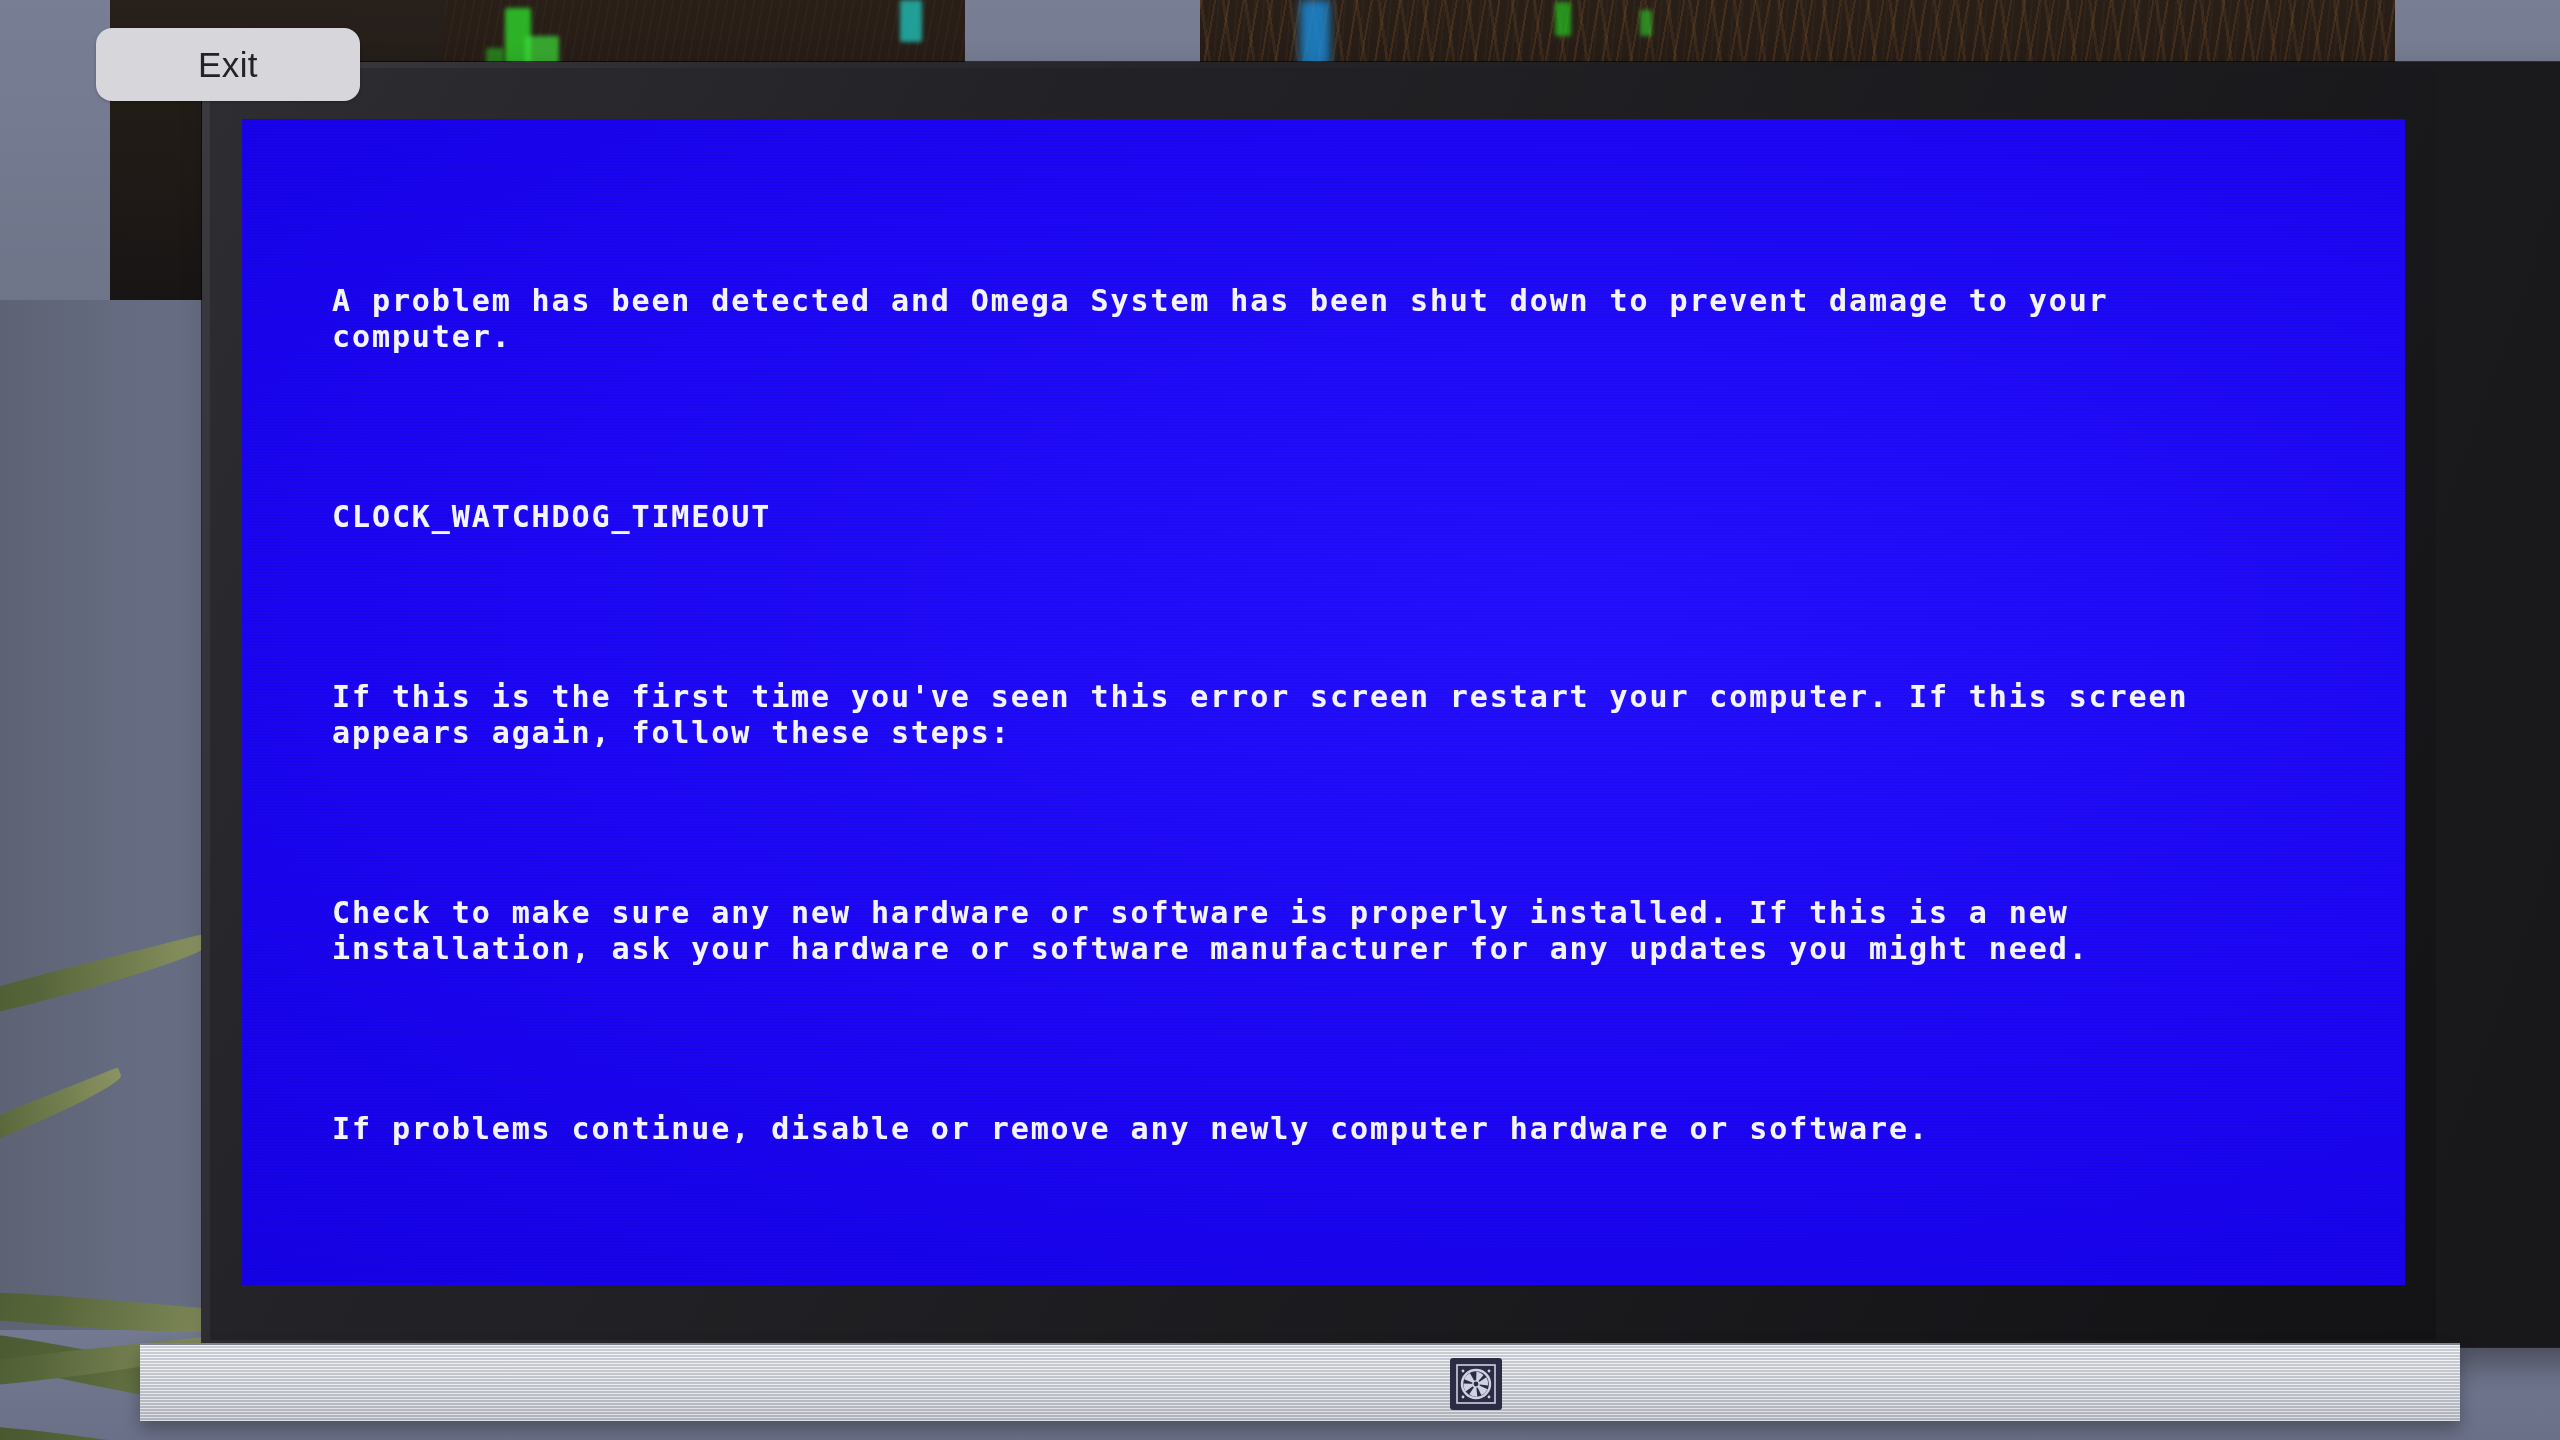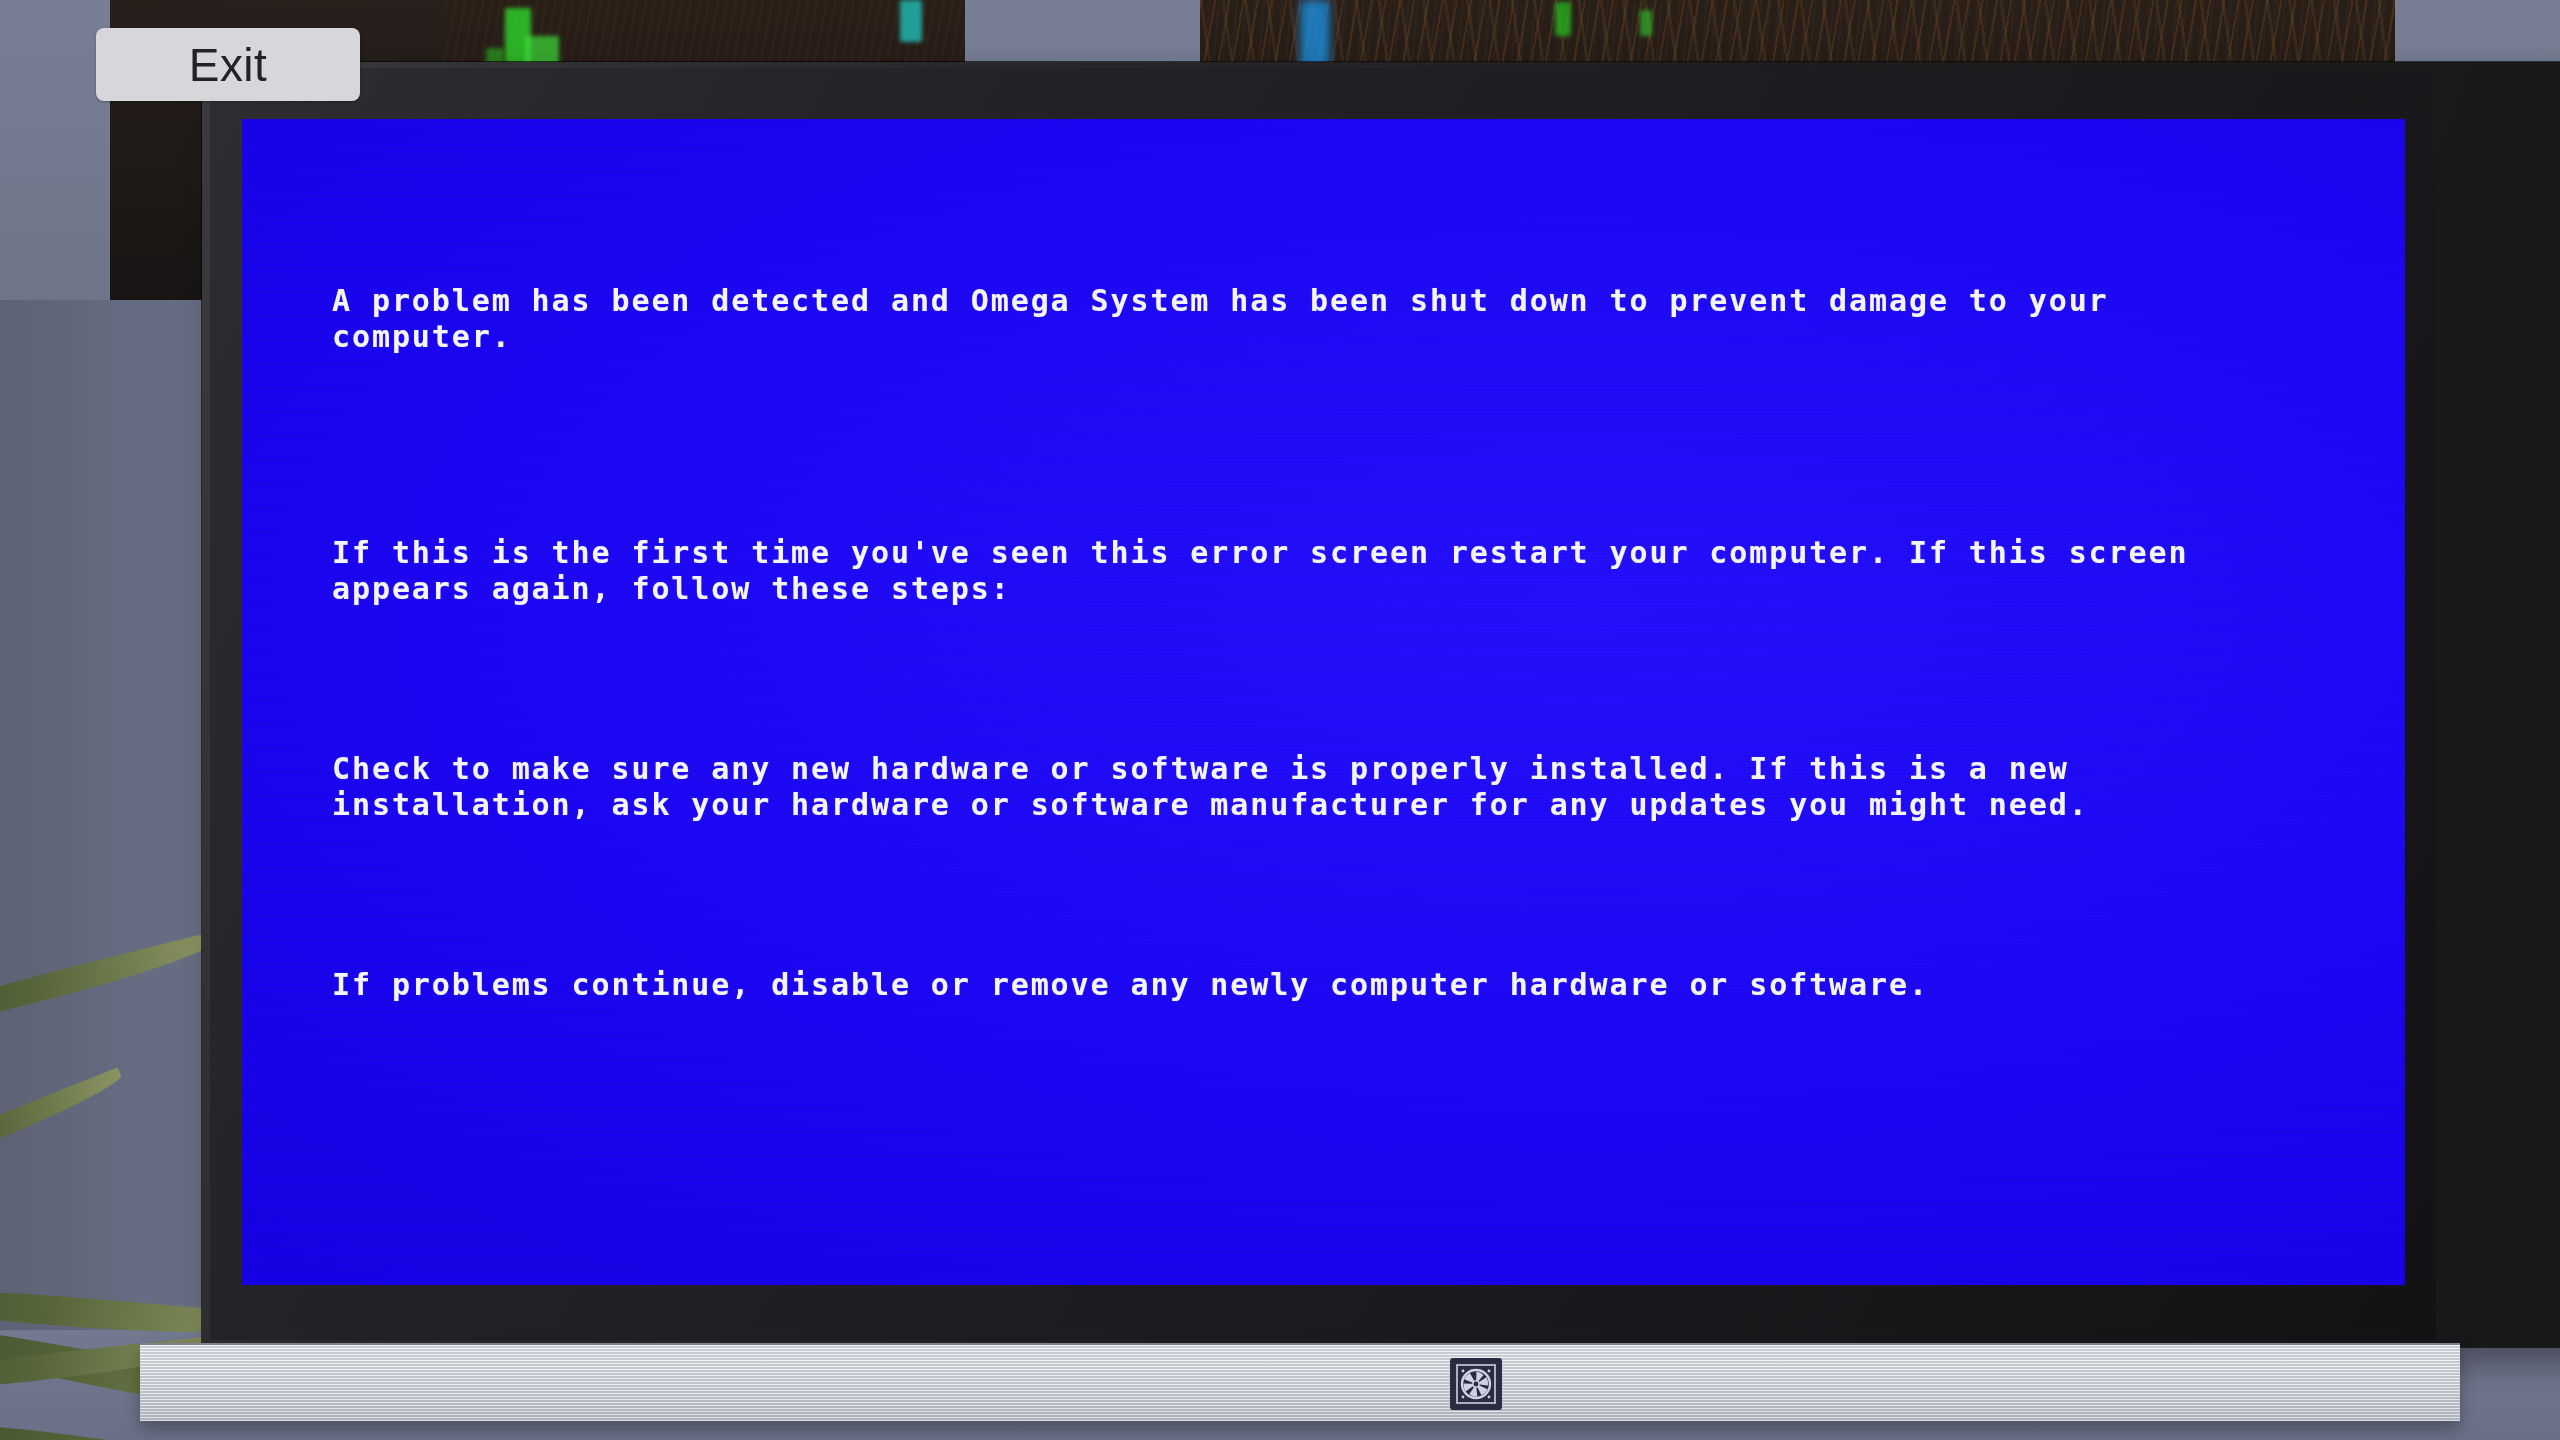--- a/index.html
+++ b/index.html
@@ -223,24 +223,24 @@
 
   
   #exit-button {
     position: absolute;
     left: 96px;
     top: 28px;
     width: 264px;
     height: 73px;
     background: #d7d6da;
     border: none;
-    border-radius: 8px;
+    border-radius: 16px;
     color: #232326;
     font-family: "Liberation Sans", sans-serif;
-    font-size: 46px;
+    font-size: 35px;
     font-weight: 400;
     letter-spacing: 0.4px;
     cursor: pointer;
     box-shadow: 0 1px 3px rgba(0,0,0,0.25);
     z-index: 50;
   }
 </style>
 </head>
 <body>
 
@@ -278,20 +278,21 @@
 
   <div id="monitor">
     <div class="monitor-outer">
       <div class="monitor-bezel">
 
         <div class="screen">
           <div class="bsod">
 
             <div class="bsod-para">A problem has been detected and Omega System has been shut down to prevent damage to your computer.</div>
 
+            <div class="bsod-code">CLOCK_WATCHDOG_TIMEOUT</div>
 
             <div class="bsod-para">If this is the first time you've seen this error screen restart your computer. If this screen appears again, follow these steps:</div>
 
             <div class="bsod-para">Check to make sure any new hardware or software is properly installed. If this is a new installation, ask your hardware or software manufacturer for any updates you might need.</div>
 
             <div class="bsod-para">If problems continue, disable or remove any newly computer hardware or software.</div>
 
             
 
             

